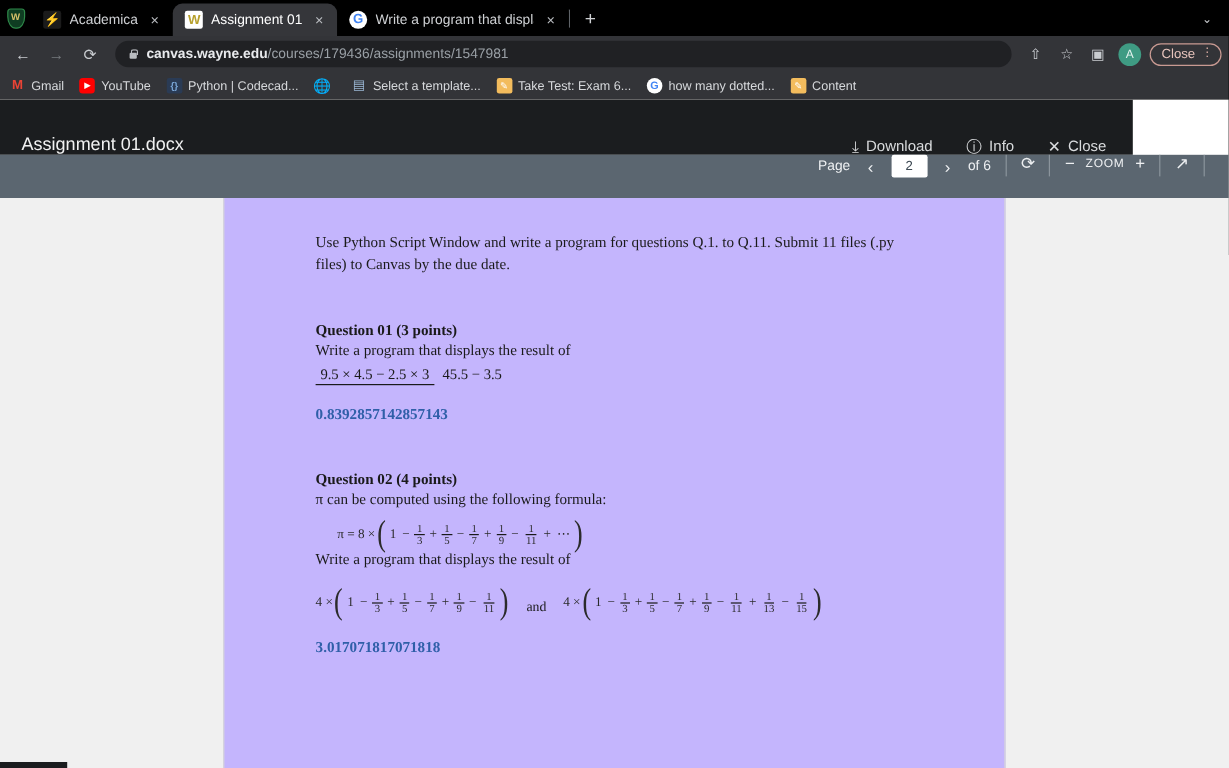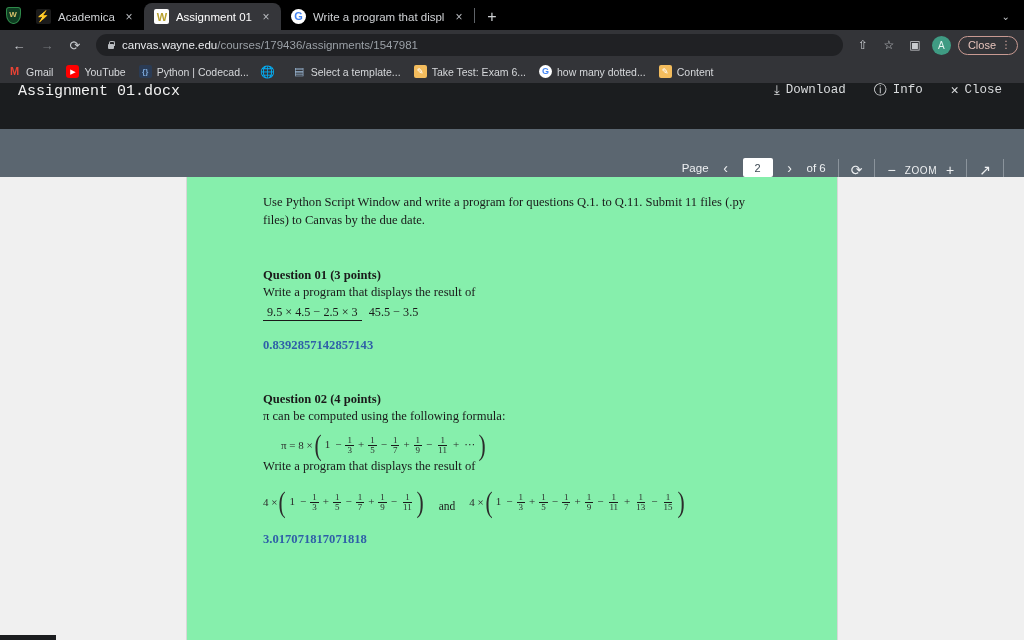--- a/index.html
+++ b/index.html
@@ -100,21 +100,21 @@
   .lock-icon::before {
     content:""; position:absolute; left:1px; top:3.5px;
     width:6px; height:5px; background:#b9bcc0; border-radius:1px;
   }
   .lock-icon::after {
     content:""; position:absolute; left:2px; top:0;
     width:4px; height:4px; border:1.1px solid #b9bcc0;
     border-bottom:none; border-radius:2px 2px 0 0;
   }
   .url { font-size: 11.5px; color: #9aa0a6; white-space: nowrap; overflow: hidden; }
-  .url .host { color: #e8eaed; }
+  .url .host { color: #e8eaed; font-weight: bold; }
   .tb-icon {
     width: 24px; height: 24px;
     display:flex; align-items:center; justify-content:center;
     color:#c9ccd0; font-size:12px; flex: 0 0 auto;
   }
   .avatar {
     width: 19px; height: 19px; border-radius: 50%;
     background: #3f9b83; color:#e6f4f0;
     display:flex; align-items:center; justify-content:center;
     font-size: 10px; font-weight: 500; flex:0 0 auto;
@@ -147,57 +147,57 @@
   .page-area { position: relative; width: 1024px; height: 557px; background:#fff; overflow:hidden; }
 
   .faded-breadcrumb {
     position:absolute; left: 18px; top: 96px;
     font-size: 13.5px; color: #2b2f33; white-space:nowrap;
     z-index: 1;
   }
   .faded-breadcrumb .sep { color:#2b2f33; padding: 0 6px; }
 
   .doc-header {
-    position: absolute; left:0; top:0; width: 1024px; height: 46px;
+    position: absolute; left:0; top:0; width: 944px; height: 46px;
     background: #1b1d1f;
-    display:flex; align-items:flex-start; z-index: 3; font-family: Liberation Mono, monospace;
+    display:flex; align-items:flex-end; z-index: 3;
   }
   .doc-title {
     font-size: 15px; color: #f1f1f1; padding-left: 18px;
     white-space:nowrap;
   }
   .doc-header-actions { margin-left:auto; display:flex; align-items:center; gap: 28px; padding-right: 22px; }
   .doc-action { display:flex; align-items:center; gap:6px; font-size:12.5px; color:#d9dbdd; white-space:nowrap; }
   .doc-action .gl { font-size: 13px; line-height:1; }
 
   .doc-toolbar {
-    position:absolute; left:0; top:46px; width:1024px; height: 48px;
+    position:absolute; left:0; top:46px; width:1024px; height: 36px;
     background: #5b6670;
-    display:flex; align-items:flex-end; justify-content:flex-end;
+    display:flex; align-items:flex-start; justify-content:flex-end;
     z-index:3; padding-right: 8px;
   }
   .dt-group { display:flex; align-items:center; gap: 9px; font-size:11.5px; color:#eef0f2; }
   .dt-label { font-size: 11.5px; color:#eef0f2; }
   .dt-arrow { font-size: 14px; color:#eef0f2; width:16px; text-align:center; line-height:1; }
   .page-input {
     width: 30px; height: 19px; background:#fff; border-radius:2px;
     color:#3c4852; font-size: 11px;
     display:flex; align-items:center; justify-content:center;
   }
   .dt-sep { width:1px; height:18px; background:#8b949c; margin: 0 12px; }
   .dt-icon { font-size: 14px; color:#eef0f2; line-height:1; display:flex; align-items:center; justify-content:center; }
   .zoom-word { font-size: 10px; letter-spacing: 0.6px; color:#eef0f2; }
 
   .viewer-bg {
     position:absolute; left:0; top:82px; width:1024px; height: 475px;
     background: #f0f0f0; z-index: 2;
   }
   .doc-page {
     position:absolute; left:186px; top:0; width: 652px; height: 475px;
-    background:#86efac; border-left:1px solid #d8d8d8; border-right:1px solid #d8d8d8;
+    background:#c4b5fd; border-left:1px solid #d8d8d8; border-right:1px solid #d8d8d8;
     overflow:hidden;
   }
   .doc-body {
     padding: 28px 74px 0 76px;
     font-family: "Liberation Serif", serif;
     color: #1a1a1a;
   }
   .intro { font-size: 12.6px; line-height: 1.45; }
   .q-head { font-size: 12.6px; font-weight: bold; margin-top: 38px; }
   .q-text { font-size: 12.6px; margin-top: 2px; }

